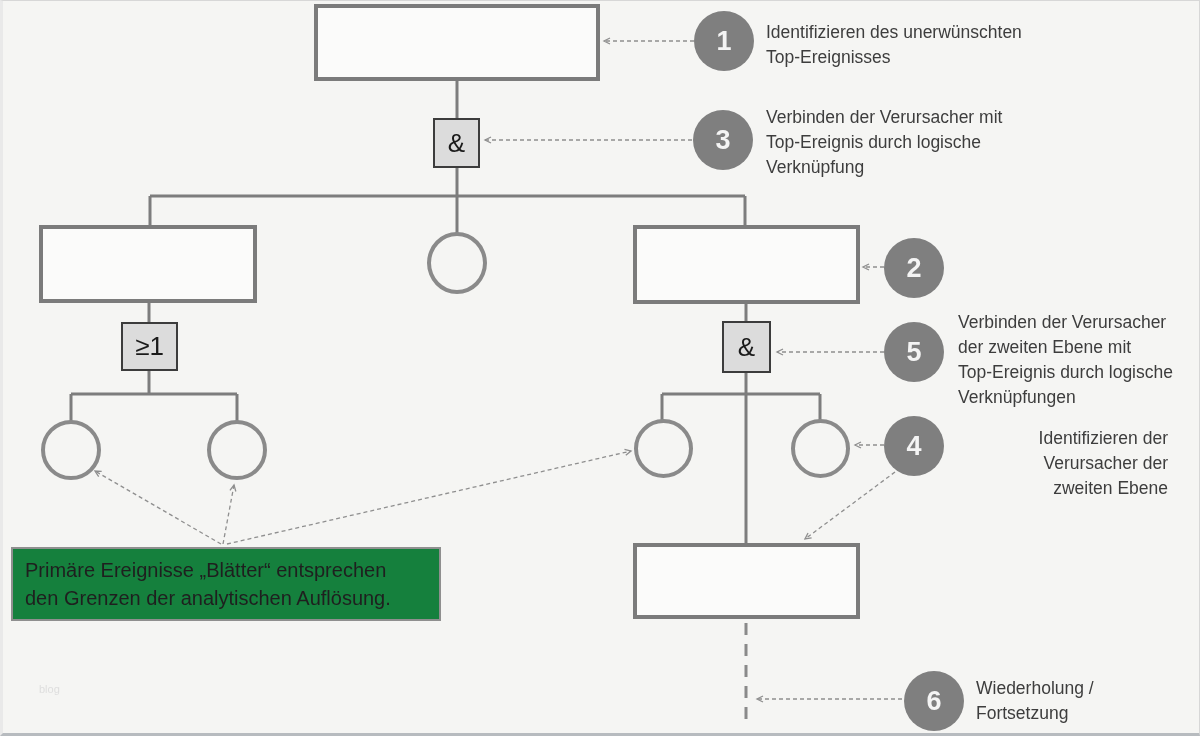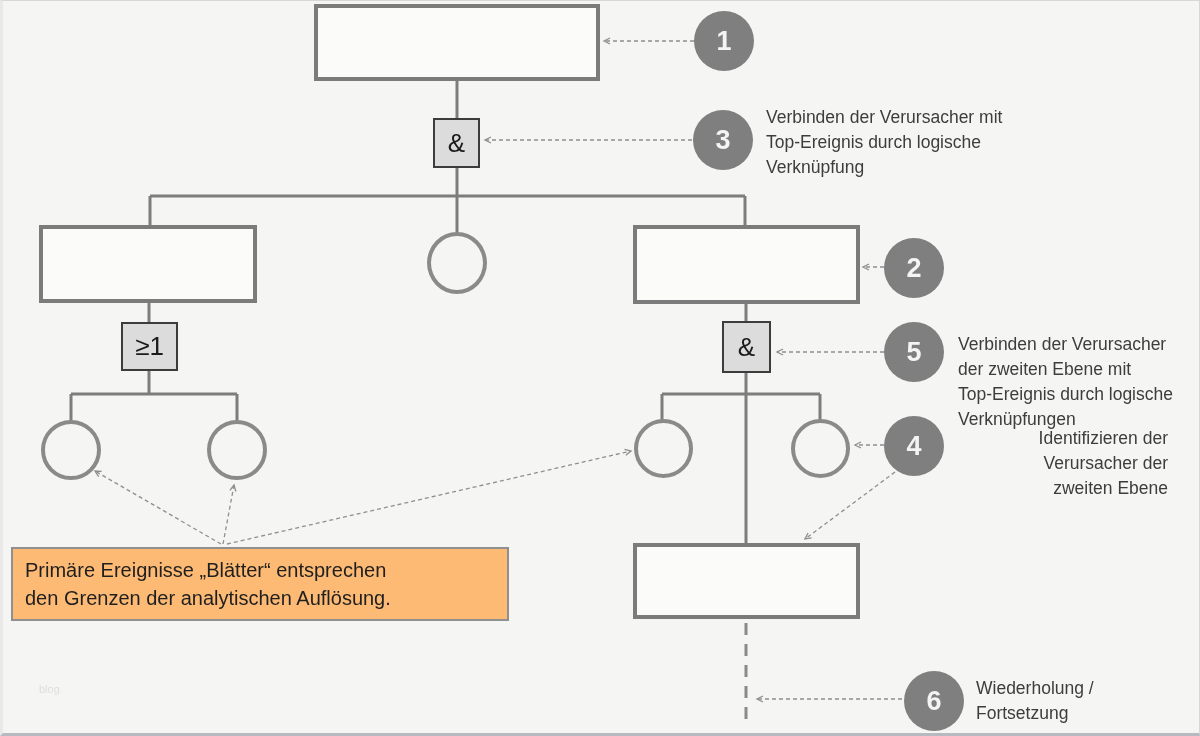--- a/index.html
+++ b/index.html
@@ -62,23 +62,23 @@
   .step-text {
     position: absolute;
     font-size: 17.5px;
     line-height: 25px;
     color: #3d3d3d;
     white-space: pre-line;
   }
   .note {
     position: absolute;
     left: 8px; top: 546px;
-    width: 498px; height: 74px;
+    width: 430px; height: 74px;
     box-sizing: border-box;
-    background: #fdba74;
+    background: #15803d;
     border: 2px solid #8f8f8f;
     padding: 7px 12px;
     font-size: 20px;
     line-height: 28px;
     color: #1f1f1f;
     white-space: pre-line;
   }
   .watermark {
     position: absolute;
     left: 36px; top: 682px;
@@ -165,24 +165,26 @@
   <div class="badge" style="left:881px; top:321px;">
     <span>5</span>
   </div>
   <div class="badge" style="left:881px; top:415px;">
     <span>4</span>
   </div>
   <div class="badge" style="left:901px; top:670px;">
     <span>6</span>
   </div>
 
+  <div class="step-text" style="left:763px; top:19px; width:300px;">Identifizieren des unerwünschten
+Top-Ereignisses</div>
   <div class="step-text" style="left:763px; top:104px; width:280px;">Verbinden der Verursacher mit
 Top-Ereignis durch logische
 Verknüpfung</div>
-  <div class="step-text" style="left:955px; top:309px; width:240px;margin-top:22px;">Verbinden der Verursacher
+  <div class="step-text" style="left:955px; top:309px; width:240px;">Verbinden der Verursacher
 der zweiten Ebene mit
 Top-Ereignis durch logische
 Verknüpfungen</div>
   <div class="step-text" style="left:955px; top:425px; width:210px;text-align:right;">Identifizieren der
 Verursacher der
 zweiten Ebene</div>
   <div class="step-text" style="left:973px; top:675px; width:200px;">Wiederholung /
 Fortsetzung</div>
 
   <div class="note">Primäre Ereignisse „Blätter“ entsprechen

